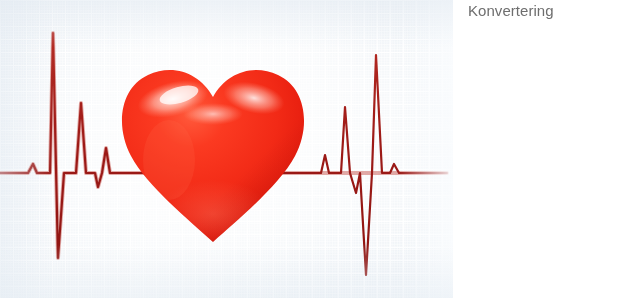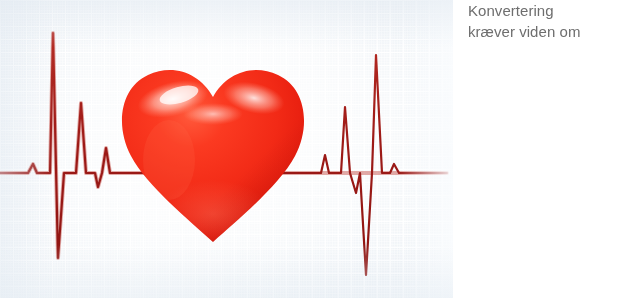--- a/index.html
+++ b/index.html
@@ -201,17 +201,16 @@
         </g>
       </svg>
     </div>
 
     <div id="grid-vignette"></div>
   </div>
 
   <div id="caption">
     <div id="caption-text">
       <span class="cap-line">Konvertering</span>
-      <span class="cap-line">kræver viden om</span>
     </div>
   </div>
 
 </div>
 
 </body></html>

